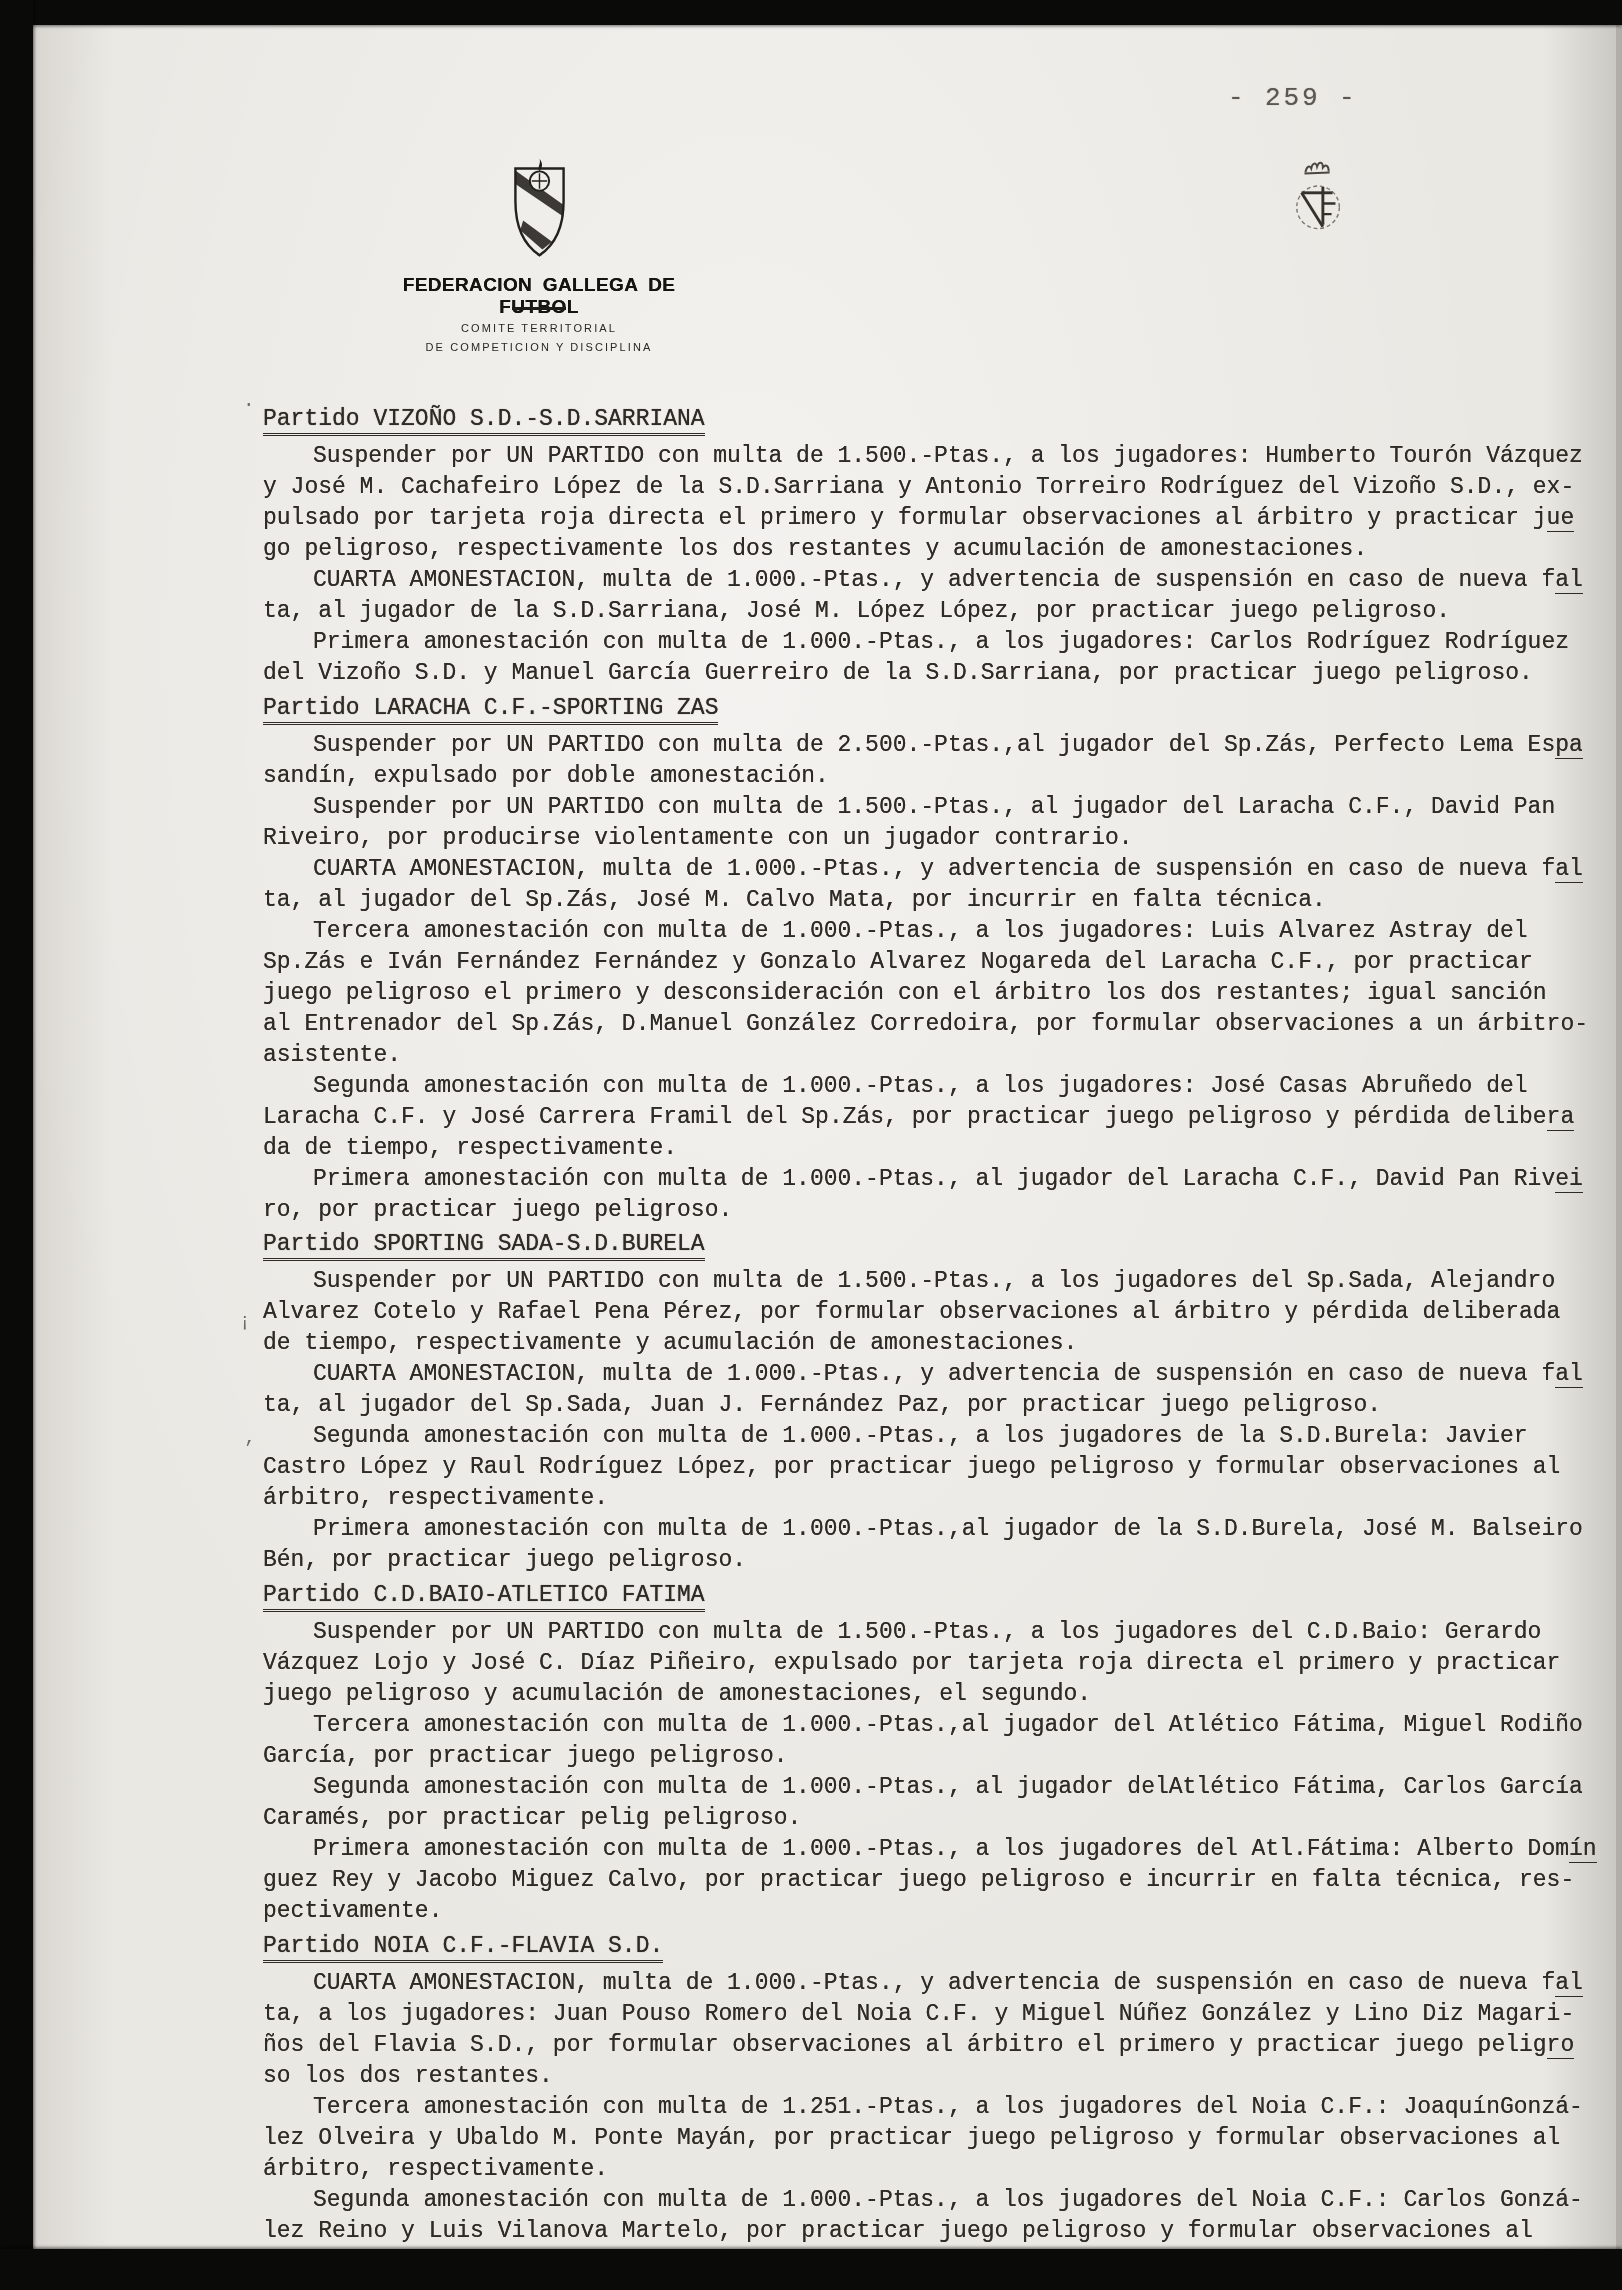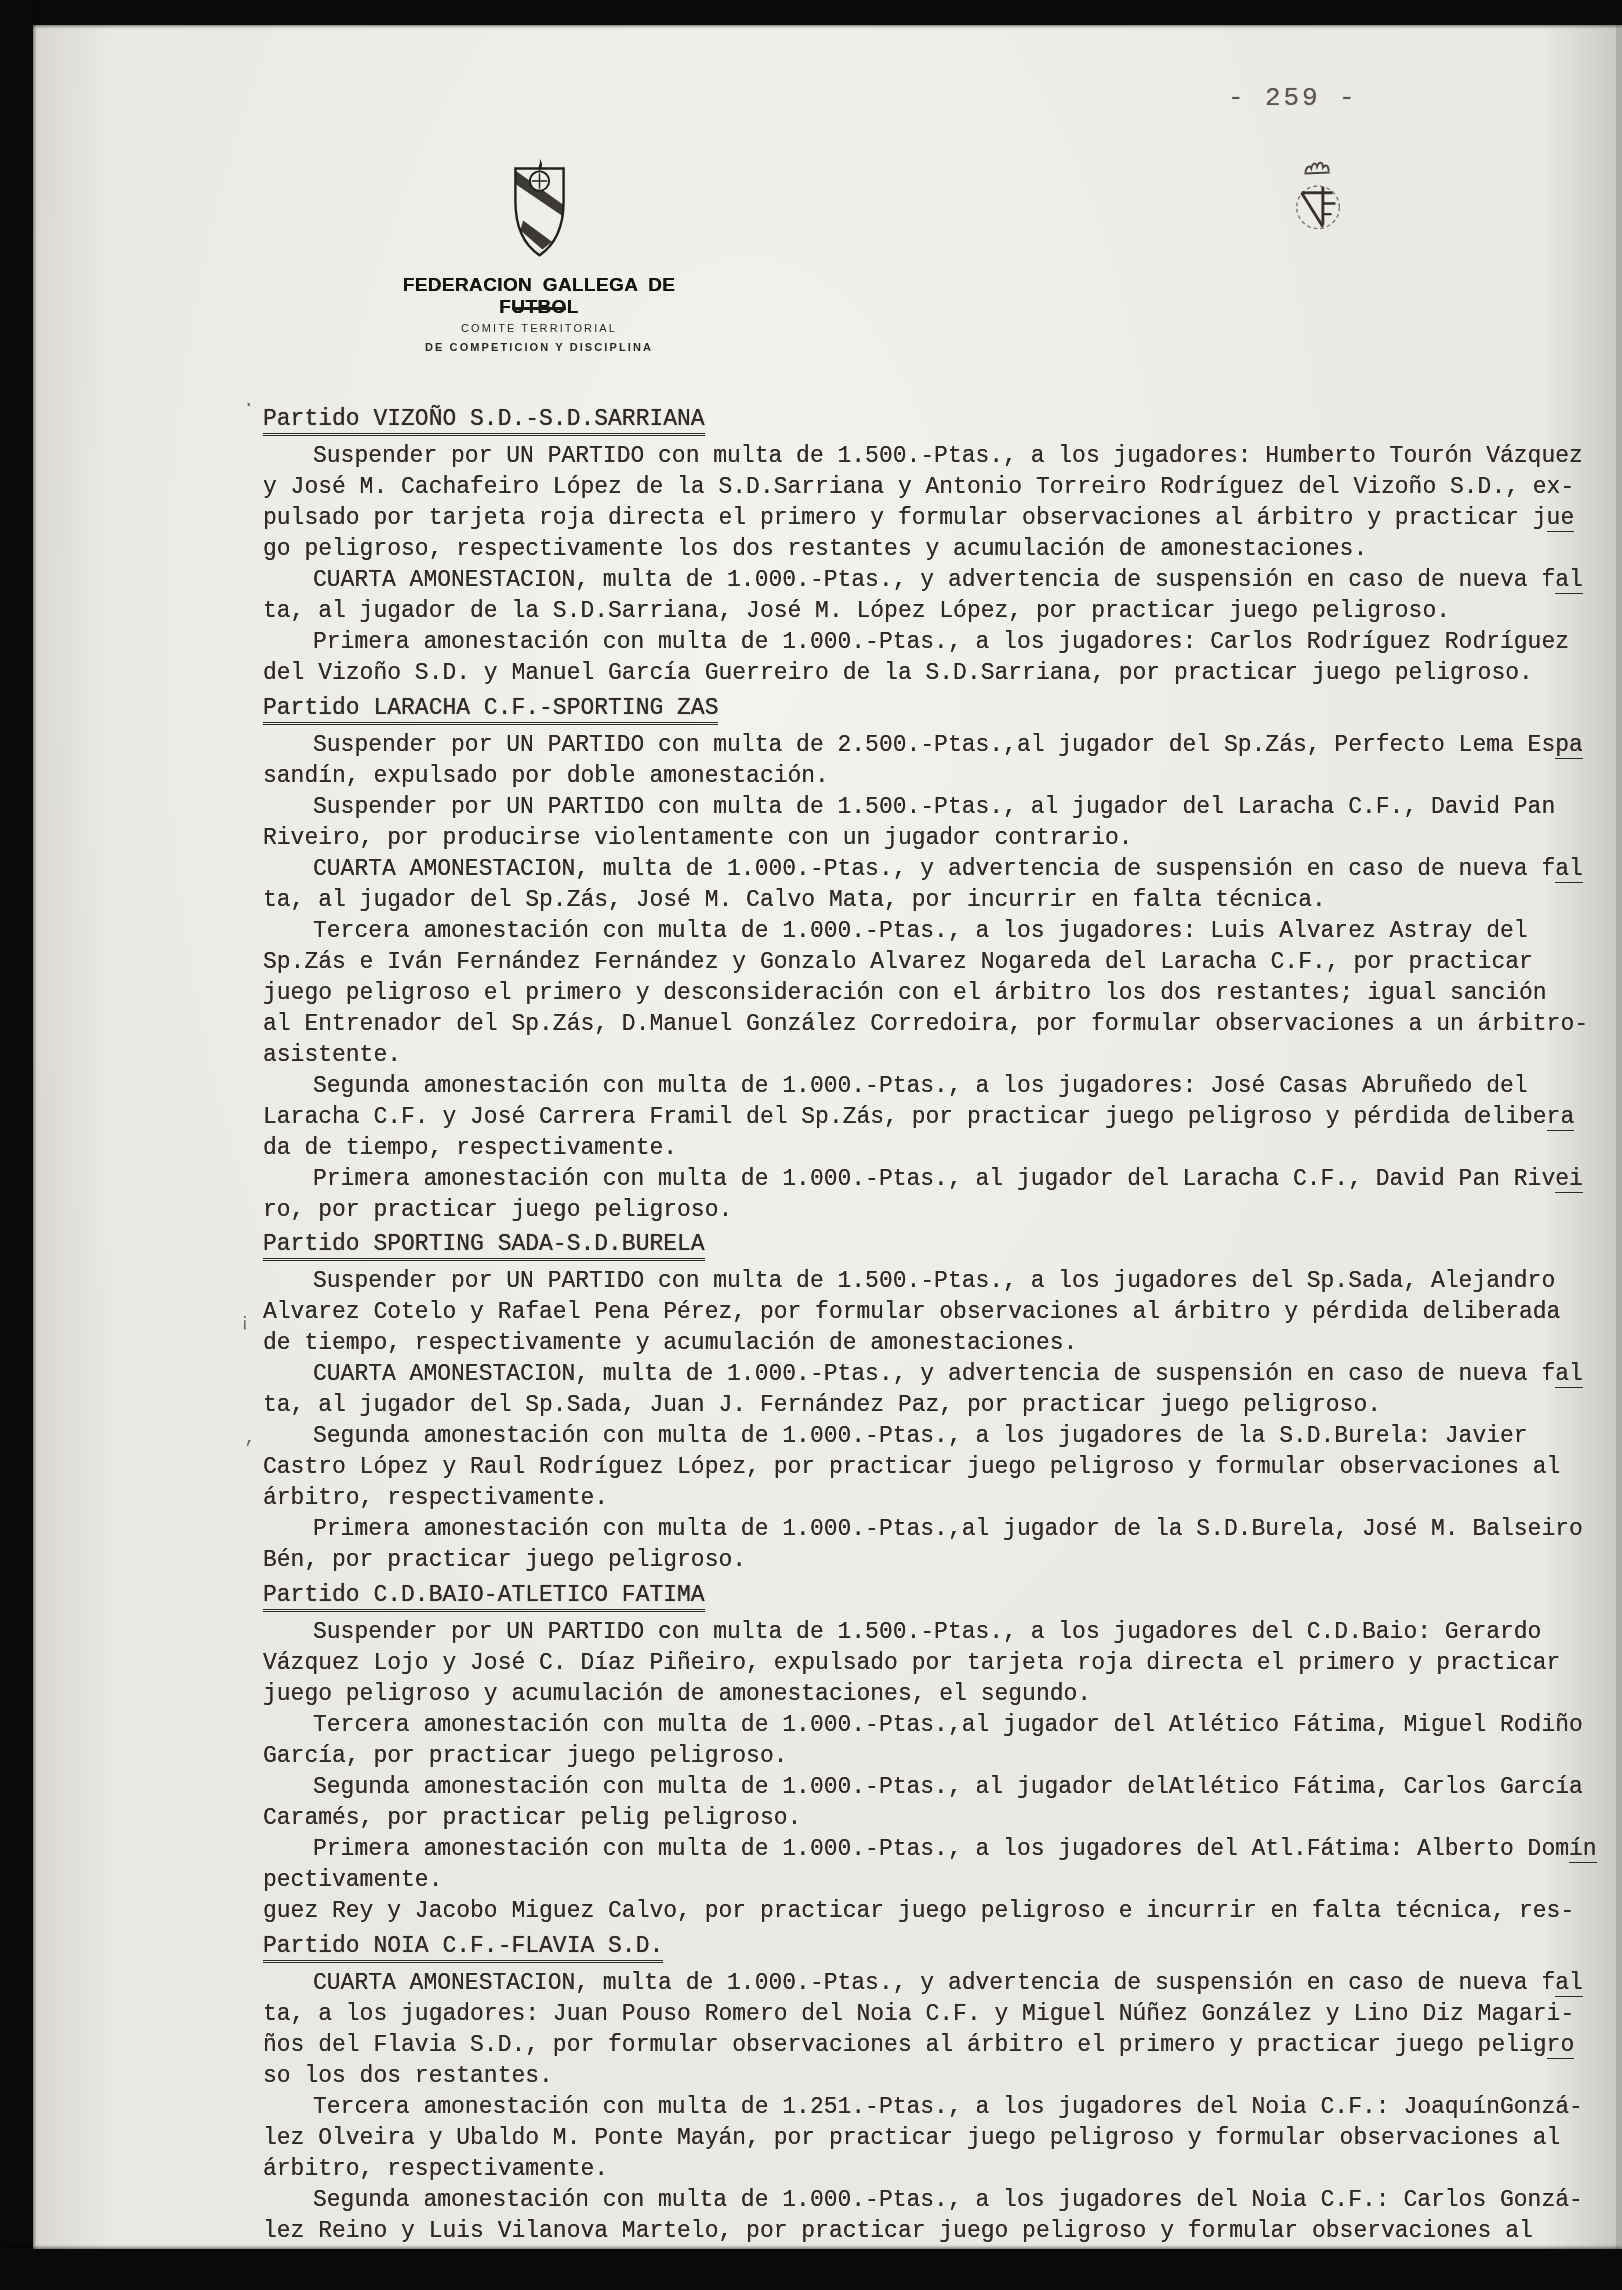--- a/index.html
+++ b/index.html
@@ -45,21 +45,21 @@
   #org-divider{
     position:absolute; left:512px; top:307px; width:54px; height:2.9px; z-index:5;
     background:#1d1c18;
   }
   .committee{
     position:absolute; left:375px; width:328px; z-index:5; text-align:center;
     font-family:"Liberation Sans","DejaVu Sans",sans-serif;
     font-size:11px; letter-spacing:2.1px; color:#2a2822;
   }
   #committee-1{top:322px;}
-  #committee-2{top:341px;font-weight:bold;}
+  #committee-2{top:341px;}
 
   
   #document-body{
     position:absolute; left:263px; top:400px; width:1284px; z-index:10;
     font-size:23px; color:var(--ink,#2e2b25);
     text-shadow:0 0 0.5px rgba(46,43,37,.8);
   }
   section{display:block;}
   .sec-title-row{height:35px; margin-top:5.8px; white-space:pre;}
   .sec-title{
@@ -159,22 +159,22 @@
       <section>
         <div class="sec-title-row"><span class="sec-title">Partido C.D.BAIO-ATLETICO FATIMA</span></div>
         <div class="line indent">Suspender por UN PARTIDO con multa de 1.500.-Ptas., a los jugadores del C.D.Baio: Gerardo</div>
         <div class="line">Vázquez Lojo y José C. Díaz Piñeiro, expulsado por tarjeta roja directa el primero y practicar</div>
         <div class="line">juego peligroso y acumulación de amonestaciones, el segundo.</div>
         <div class="line indent">Tercera amonestación con multa de 1.000.-Ptas.,al jugador del Atlético Fátima, Miguel Rodiño</div>
         <div class="line">García, por practicar juego peligroso.</div>
         <div class="line indent">Segunda amonestación con multa de 1.000.-Ptas., al jugador delAtlético Fátima, Carlos García</div>
         <div class="line">Caramés, por practicar pelig peligroso.</div>
         <div class="line indent">Primera amonestación con multa de 1.000.-Ptas., a los jugadores del Atl.Fátima: Alberto Dom<span class="ul">ín</span></div>
+        <div class="line">guez Rey y Jacobo Miguez Calvo, por practicar juego peligroso e incurrir en falta técnica, res-</div>
         <div class="line">pectivamente.</div>
-        <div class="line">guez Rey y Jacobo Miguez Calvo, por practicar juego peligroso e incurrir en falta técnica, res-</div>
       </section>
       <section>
         <div class="sec-title-row"><span class="sec-title">Partido NOIA C.F.-FLAVIA S.D.</span></div>
         <div class="line indent">CUARTA AMONESTACION, multa de 1.000.-Ptas., y advertencia de suspensión en caso de nueva f<span class="ul">al</span></div>
         <div class="line">ta, a los jugadores: Juan Pouso Romero del Noia C.F. y Miguel Núñez González y Lino Diz Magari-</div>
         <div class="line">ños del Flavia S.D., por formular observaciones al árbitro el primero y practicar juego pelig<span class="ul">ro</span></div>
         <div class="line">so los dos restantes.</div>
         <div class="line indent">Tercera amonestación con multa de 1.251.-Ptas., a los jugadores del Noia C.F.: JoaquínGonzá-</div>
         <div class="line">lez Olveira y Ubaldo M. Ponte Mayán, por practicar juego peligroso y formular observaciones al</div>
         <div class="line">árbitro, respectivamente.</div>

